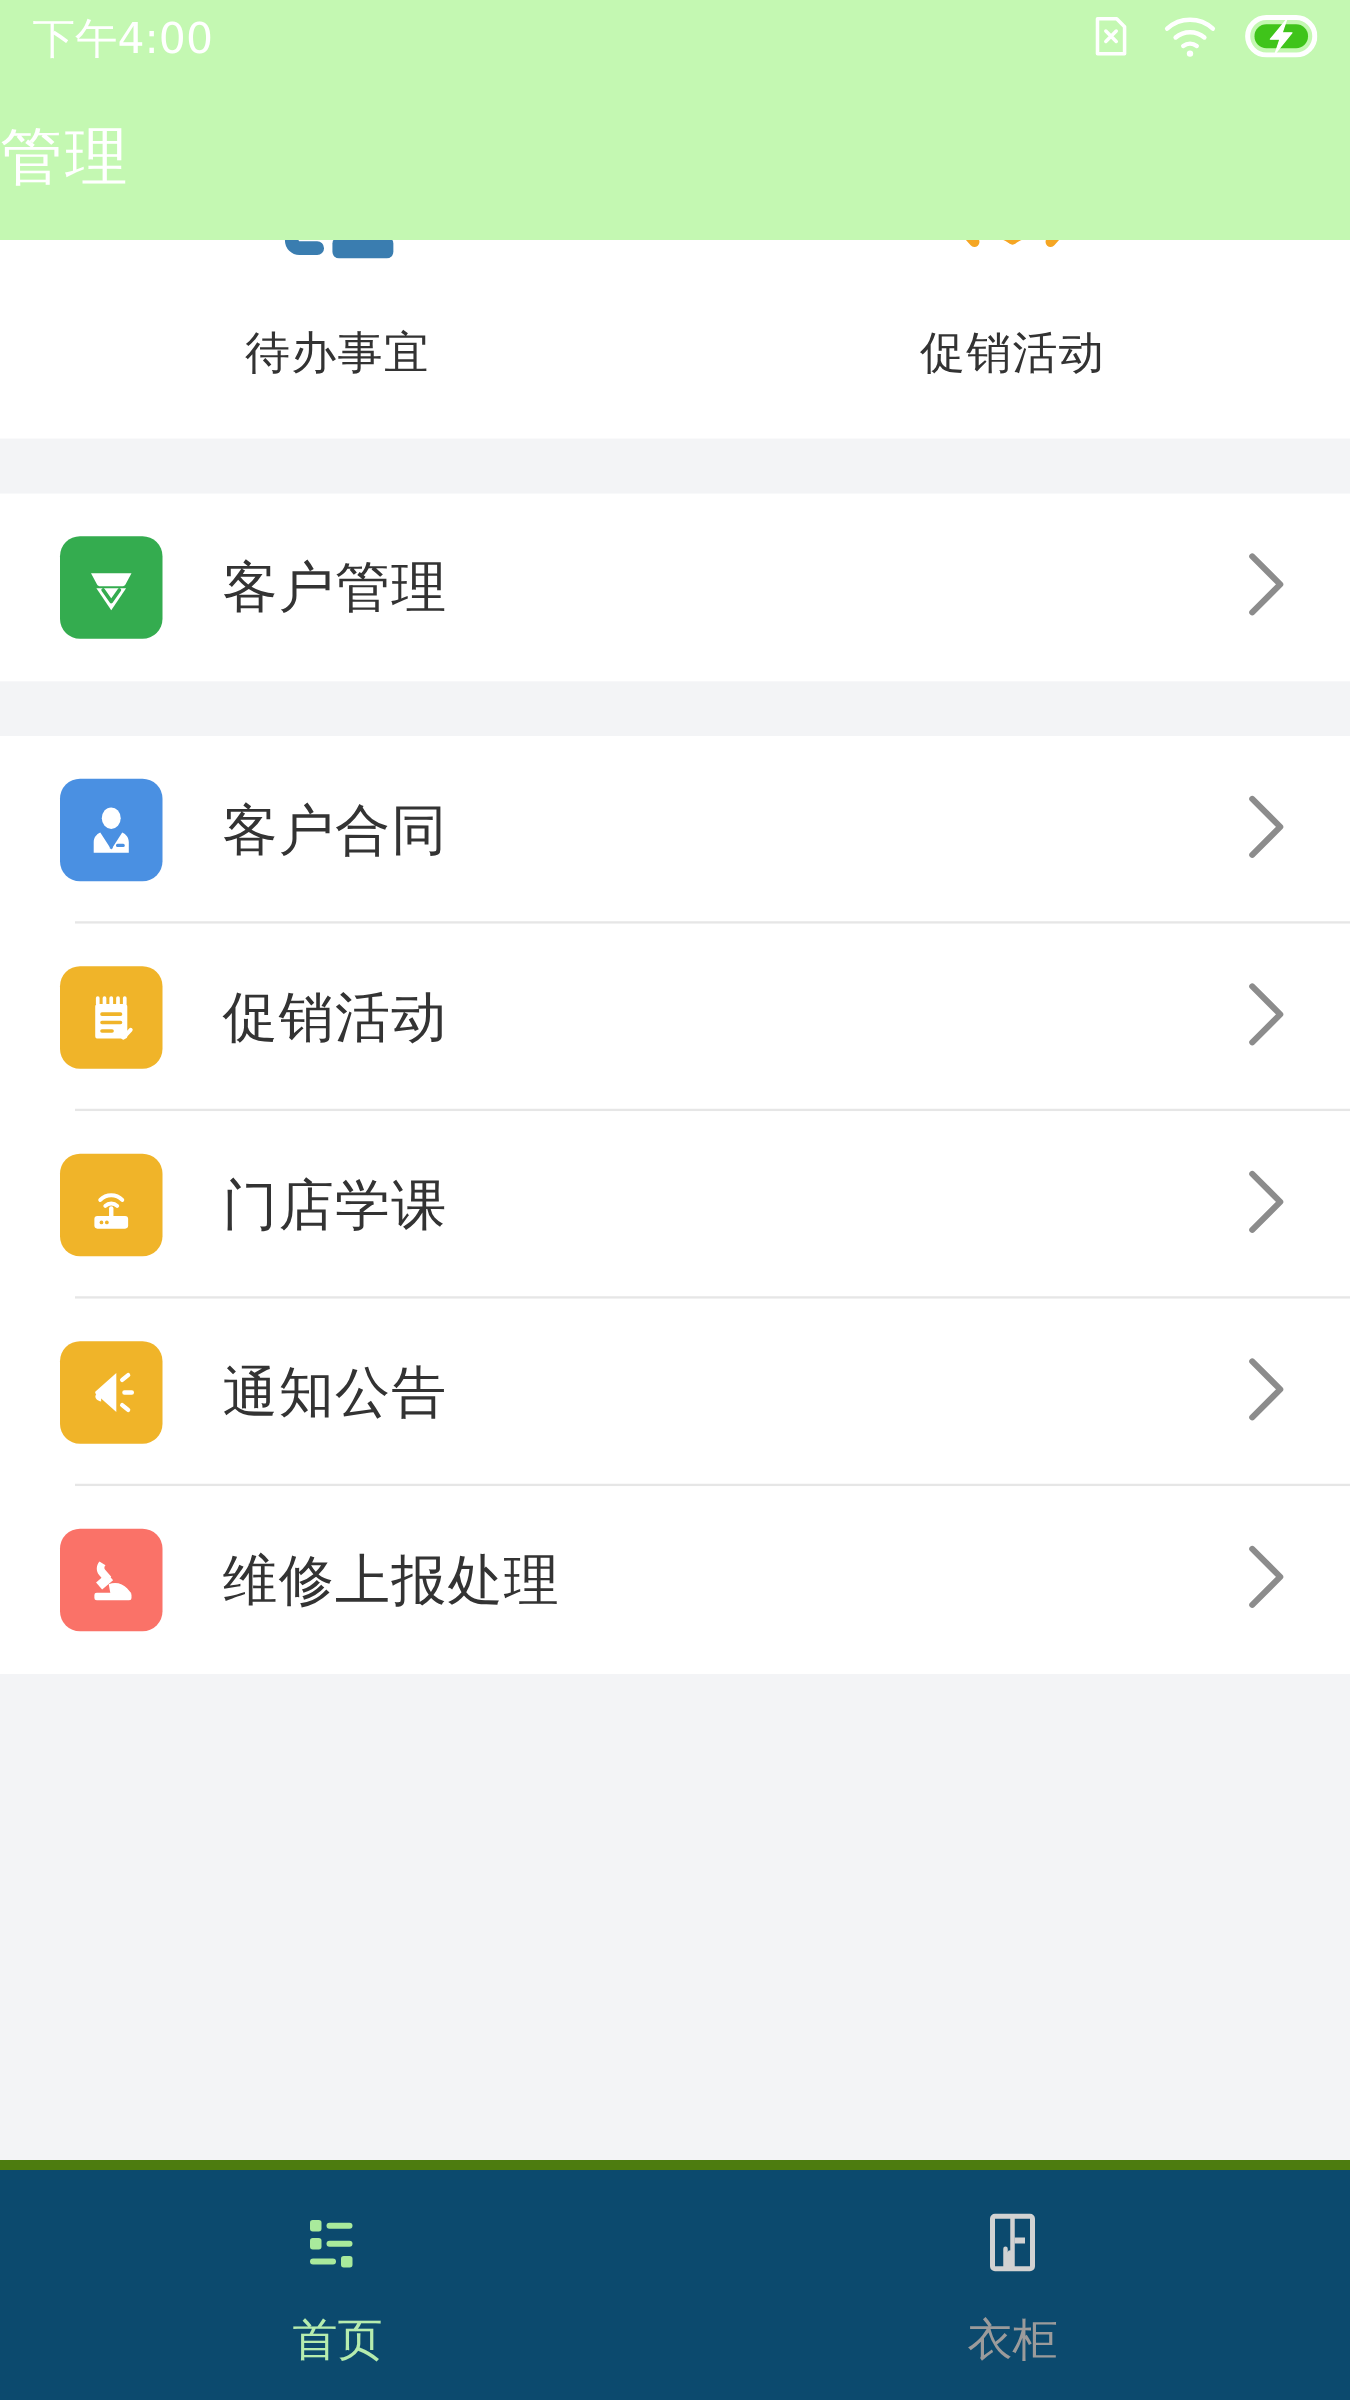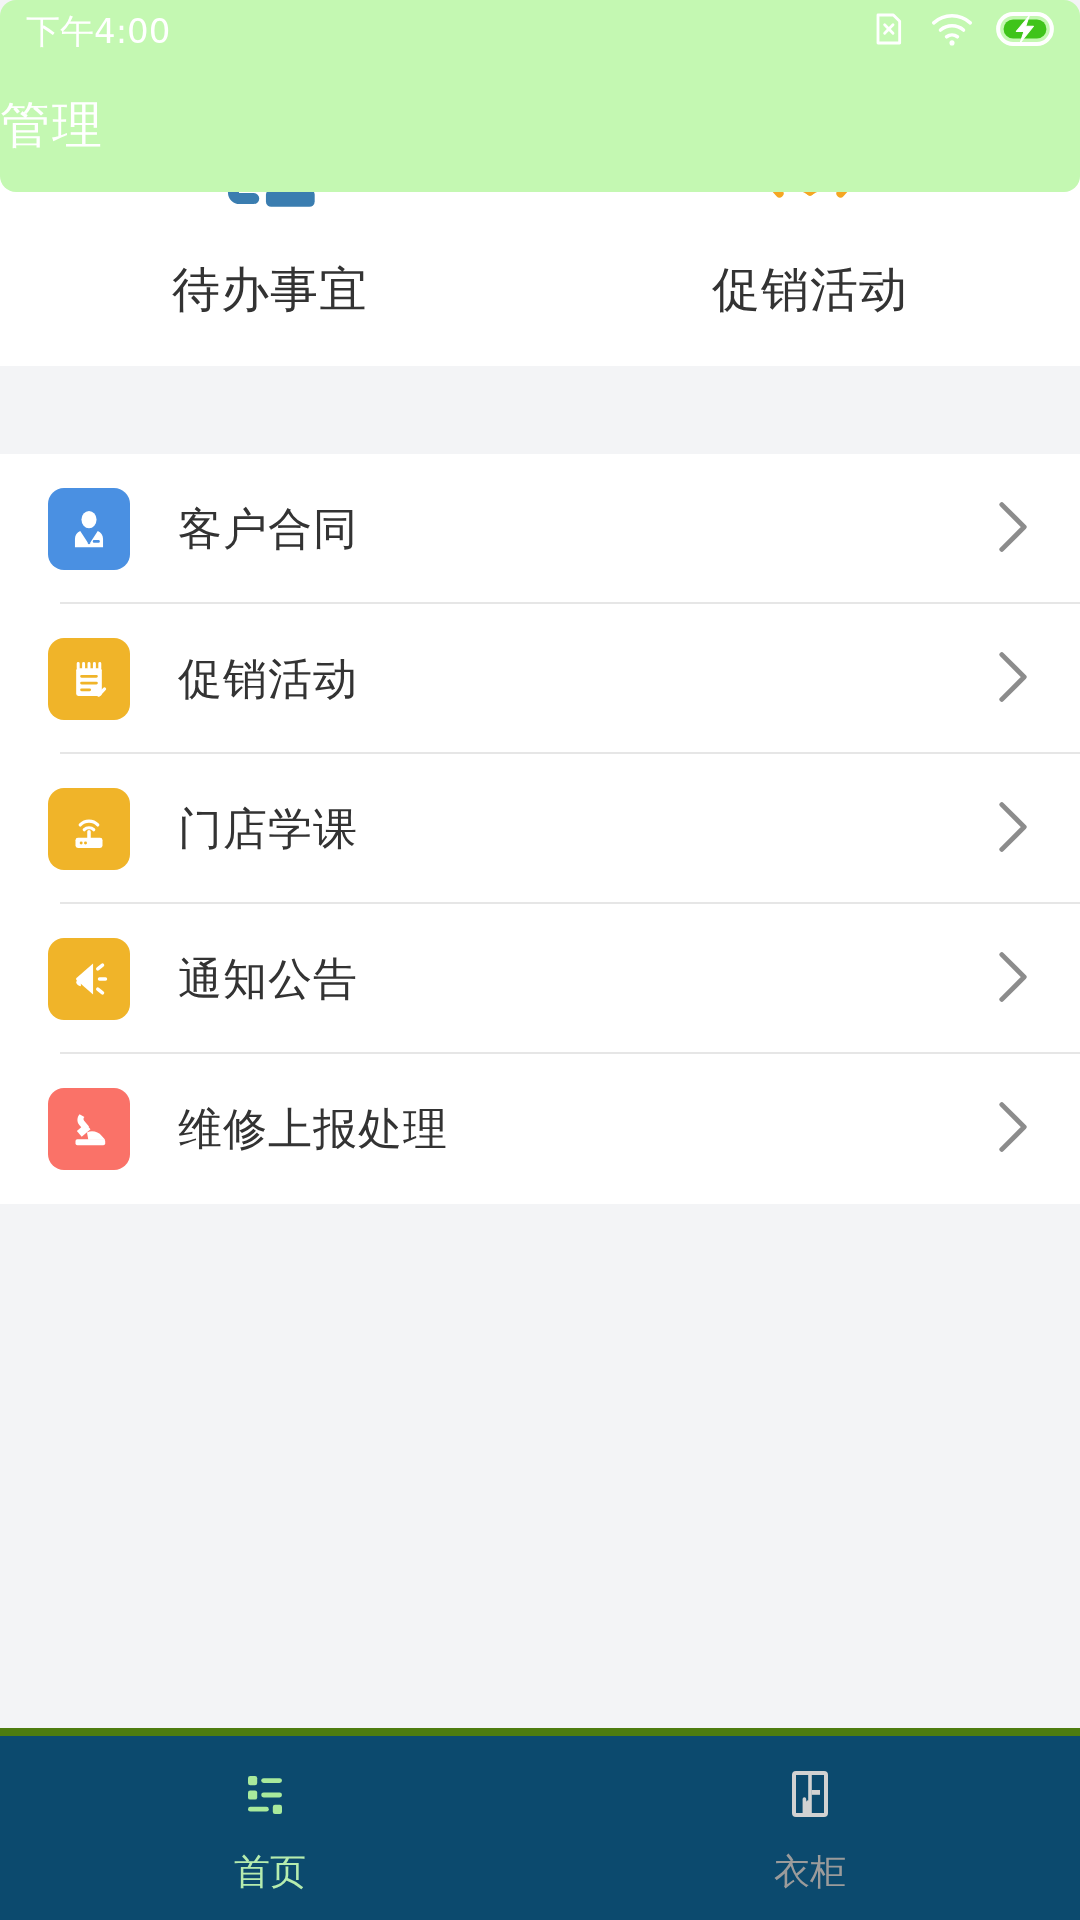--- a/index.html
+++ b/index.html
@@ -5,41 +5,41 @@
   * { margin:0; padding:0; box-sizing:border-box; }
   html, body {
     width:1080px; height:1920px;
     font-family:"Liberation Sans","DejaVu Sans",sans-serif;
     background:#f3f4f6; overflow:hidden;
   }
   #app { position:relative; width:1080px; height:1920px; background:#f3f4f6; }
 
   
   .header { position:absolute; left:0; top:0; width:1080px; height:192px;
-            background:#c4f8b2;border-radius:16px; }
+            background:#c4f8b2; }
   .statusbar { position:absolute; left:0; top:0; width:1080px; height:62px;
                display:flex; align-items:center; justify-content:space-between;
                padding:0 26px; }
   .st-time { color:#ffffff; font-size:34px; letter-spacing:0px; line-height:1;
              font-family:"DejaVu Sans","Liberation Sans",sans-serif; }
   .st-icons { display:flex; align-items:center; gap:22px; }
   .st-ic { display:block; }
   .title { position:absolute; left:0; top:92px; width:1080px; 
            color:#ffffff; font-size:50px; font-weight:normal; letter-spacing:2px; }
 
   
   .gap { width:1080px; background:#f3f4f6; }
 
   
   .grid-card { width:1080px; background:#ffffff; padding:56px 0 44px 0; }
   .grid { display:flex; }
   .grid-item { flex:1; display:flex; flex-direction:column; align-items:center;
                justify-content:flex-start; }
   .grid-ic { width:132px; height:132px; display:flex; align-items:center; justify-content:center; }
-  .grid-label { margin-top:30px; font-size:48px; color:#333333; letter-spacing:1px; }
+  .grid-label { margin-top:30px; font-size:36px; color:#333333; letter-spacing:1px; }
 
   
   .list-card { width:1080px; background:#ffffff; }
   .row { position:relative; height:150px; display:flex; align-items:center;
          padding-left:48px; padding-right:48px; background:#ffffff; }
   .row-ic { width:82px; height:82px; border-radius:16px; flex:0 0 auto;
             display:flex; align-items:center; justify-content:center; }
   .row-label { margin-left:48px; font-size:44px; color:#333333; letter-spacing:1px; }
   .chev { position:absolute; right:50px; top:50%; transform:translateY(-50%); }
   .divider { position:absolute; left:60px; right:0; bottom:0; height:2px; background:#e6e6e6; }
@@ -121,20 +121,37 @@
         </span>
         <span class="grid-label">促销活动</span>
       </div>
 
 
     </div>
   </div>
 
   <div class="gap" style="height:44px"></div>
 
+  <div class="list-card">
+    <div class="row">
+      <span class="row-ic" style="background:#34ac4f">
+        <svg width="54" height="54" viewBox="0 0 40 40">
+          <path d="M8 11.5h24l-3.5 6.5c-.4.8-1.2 1.3-2.1 1.3h-12.8c-.9 0-1.7-.5-2.1-1.3z" fill="#ffffff"></path>
+          <path d="M11.2 20.5h17.6L20 33.5z" fill="#ffffff"></path>
+          <path d="M15.2 21.5l4.8 6.8 4.8-6.8" fill="none" stroke="#34ac4f" stroke-width="2.2" stroke-linecap="round" stroke-linejoin="round"></path>
+        </svg>
+      </span>
+      <span class="row-label">客户管理</span>
+      <span class="chev">
+        <svg width="34" height="56" viewBox="0 0 18 30">
+          <path d="M3 3l12 12L3 27" fill="none" stroke="#8c8c8c" stroke-width="2.6" stroke-linecap="round" stroke-linejoin="round"></path>
+        </svg>
+      </span>
+    </div>
+  </div>
 
   <div class="gap" style="height:44px"></div>
 
   <div class="list-card">
 
     <div class="row">
       <span class="row-ic" style="background:#4a90e2">
         <svg width="54" height="54" viewBox="0 0 40 40">
           <ellipse cx="20" cy="13" rx="5.6" ry="6.4" fill="#ffffff"></ellipse>
           <path d="M13.5 21.5c-2.3 1-3.9 3.1-3.9 5.7v6.3h20.8v-6.3c0-2.6-1.6-4.7-3.9-5.7L20 31.5z" fill="#ffffff"></path>

